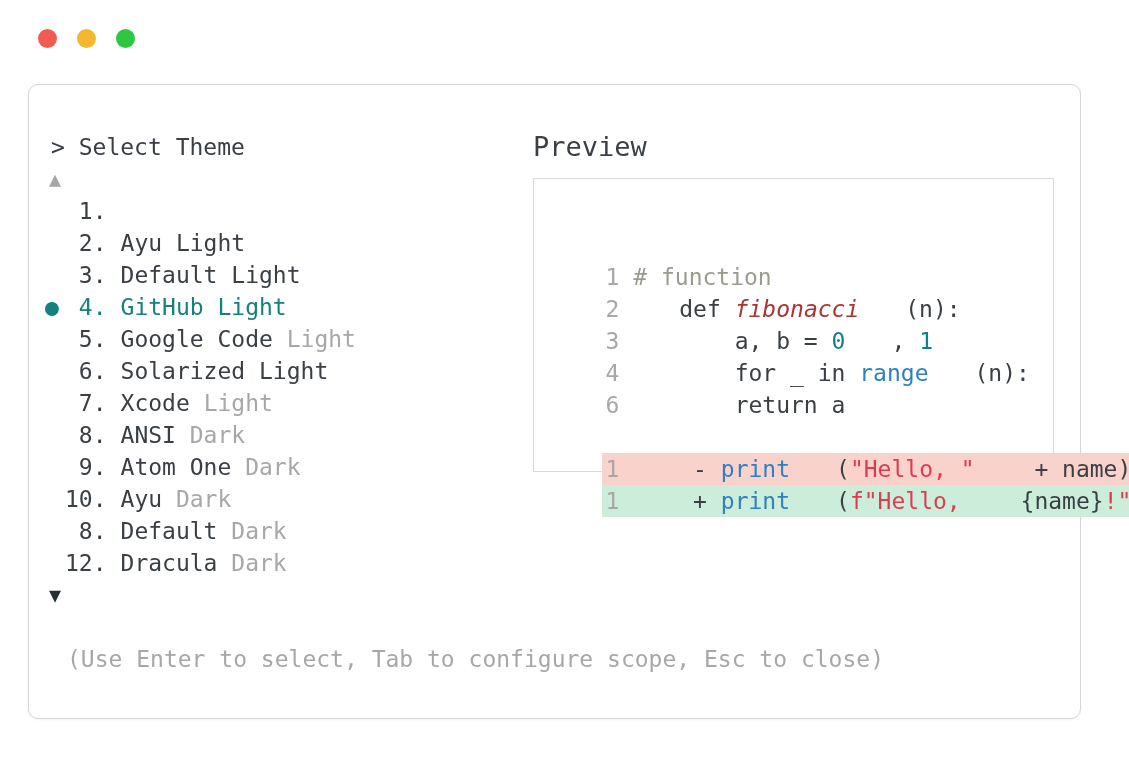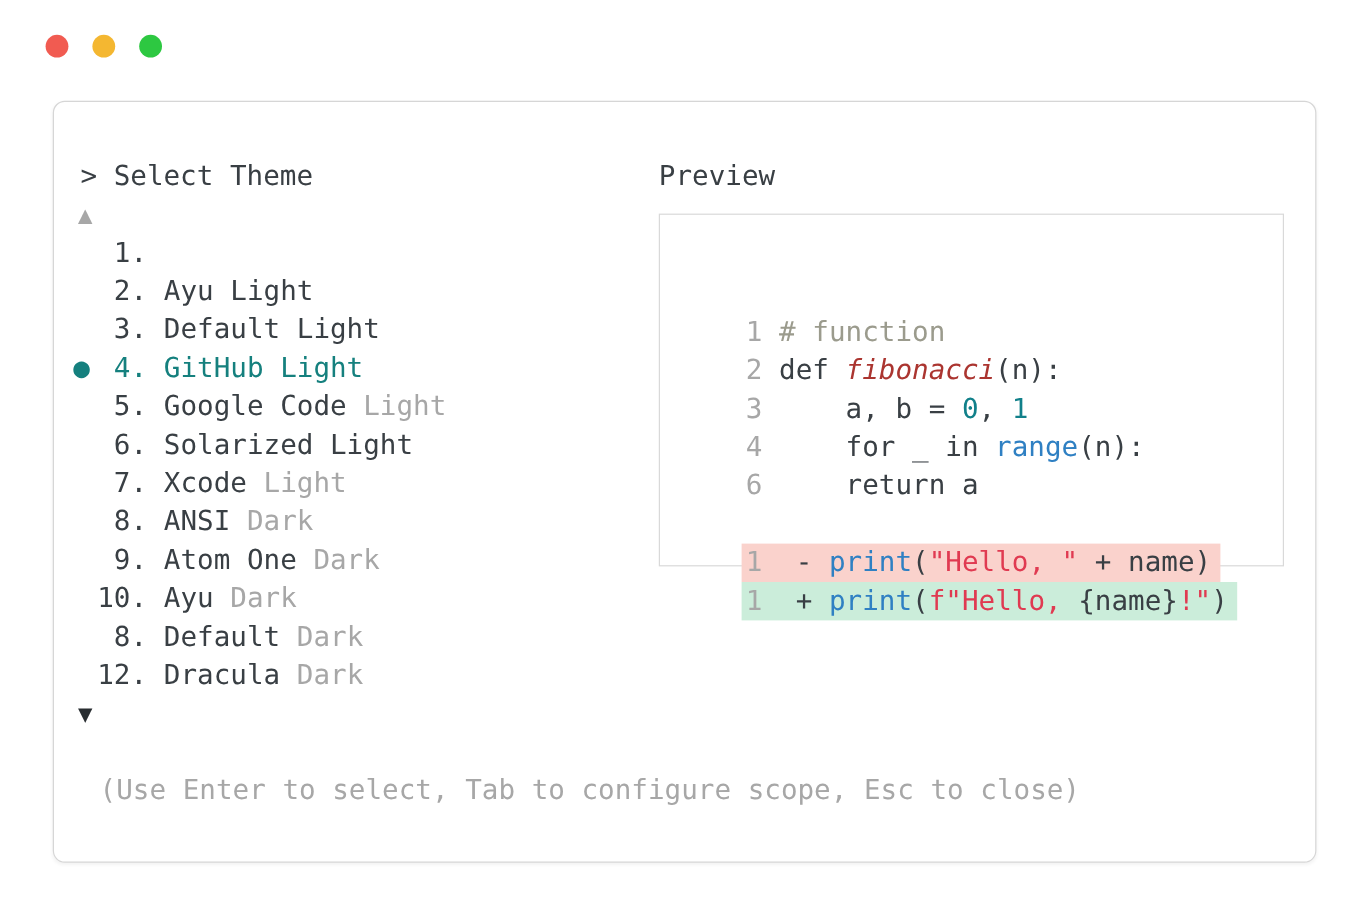--- a/index.html
+++ b/index.html
@@ -4,51 +4,51 @@
 <style>
   html,body{margin:0;padding:0;background:#ffffff;}
   body{width:1129px;height:757px;position:relative;overflow:hidden;
        font-family:"DejaVu Sans Mono","Liberation Mono",monospace;}
   .traffic{position:absolute;left:38px;top:29px;display:flex;gap:20px;}
   .dot{width:19px;height:19px;border-radius:50%;display:inline-block;}
   .dot.red{background:var(--traffic-red);}
   .dot.yellow{background:var(--traffic-yellow);}
   .dot.green{background:var(--traffic-green);}
 
-  .panel{position:absolute;left:44px;top:84px;width:1053px;height:635px;
+  .panel{position:absolute;left:28px;top:84px;width:1053px;height:635px;
          box-sizing:border-box;border:1.5px solid var(--border);border-radius:10px;
          background:#fff;box-shadow:0 1px 3px rgba(0,0,0,0.05);
          padding:46px 0 0 16px;}
 
   .row{height:32px;line-height:32px;font-size:23px;color:var(--text);white-space:pre;}
   .hrow{margin-left:6px;}
   .arrow{margin-left:4px;font-size:20px;}
   .arrow.up{color:var(--muted);}
   .arrow.down{color:var(--arrow-dark);}
 
   .trow{display:flex;align-items:center;}
   .marker{display:inline-block;width:20px;color:var(--accent);font-size:23px;text-align:left;}
   .num{display:inline-block;width:3ch;text-align:right;}
   .nm{margin-left:14px;}
   .sfx{color:var(--muted);}
   .trow.selected .num,.trow.selected .nm,.trow.selected .sfx{color:var(--accent);}
 
   .footer{margin-top:32px;margin-left:22px;color:var(--muted);}
 
   .right{position:absolute;left:504px;top:46px;}
-  .pvtitle{height:32px;line-height:32px;font-size:23px;color:var(--text);}
+  .pvtitle{height:32px;line-height:32px;font-size:27px;color:var(--text);}
   .pvbox{margin-top:15px;width:521px;height:294px;box-sizing:border-box;
          border:1.5px solid var(--preview-border);background:#fff;
          padding:50px 12px 0 16px;}
   .cline{height:32px;line-height:32px;font-size:23px;white-space:pre;}
   .linner{display:inline-block;}
   .linner.removed{background:var(--removed-bg);padding:0 8px 0 3px;margin-left:-3px;}
   .linner.added{background:var(--added-bg);padding:0 8px 0 3px;margin-left:-3px;}
   .lnum{color:var(--muted);margin-right:14px;}
-  .c-plain{color:var(--text);}
+  .c-plain{color:var(--text);margin-left:46px;}
   .c-comment{color:var(--comment);}
   .c-func{color:var(--func-red);font-style:italic;}
   .c-number{color:var(--num-teal);}
   .c-builtin{color:var(--builtin-blue);}
   .c-string{color:var(--string-red);}
 </style>
 </head>
 <body>
 
 <div class="traffic">

